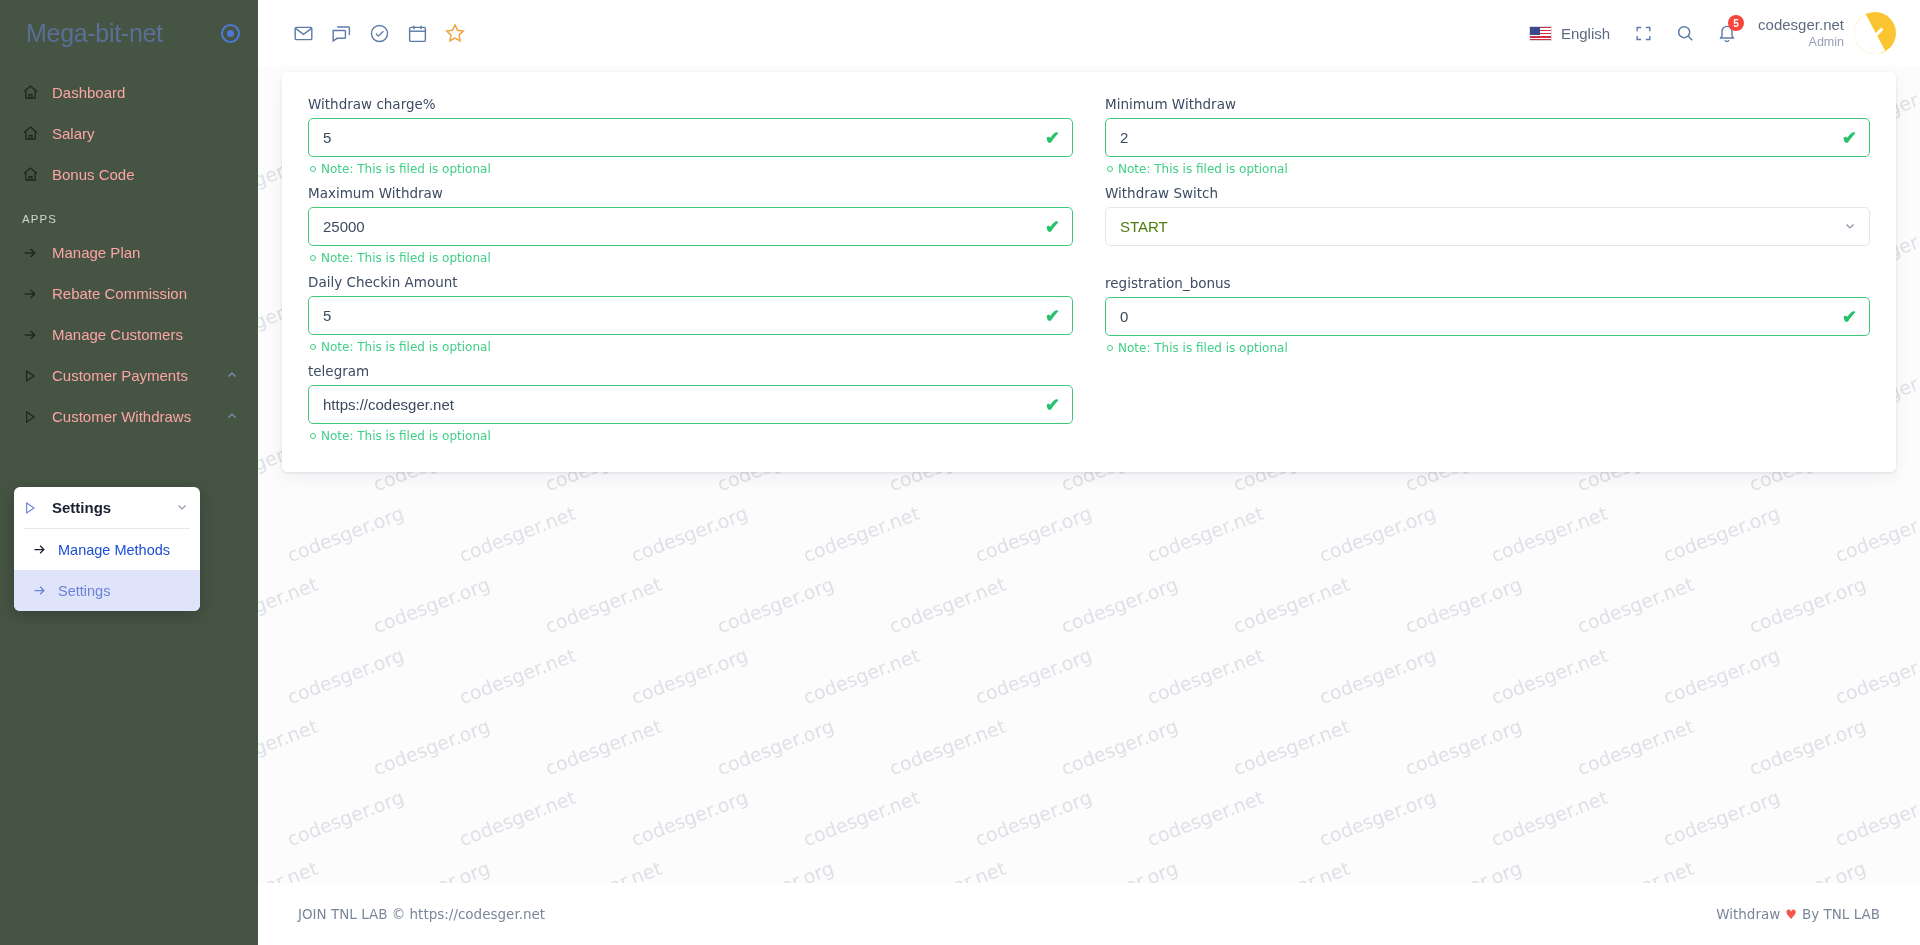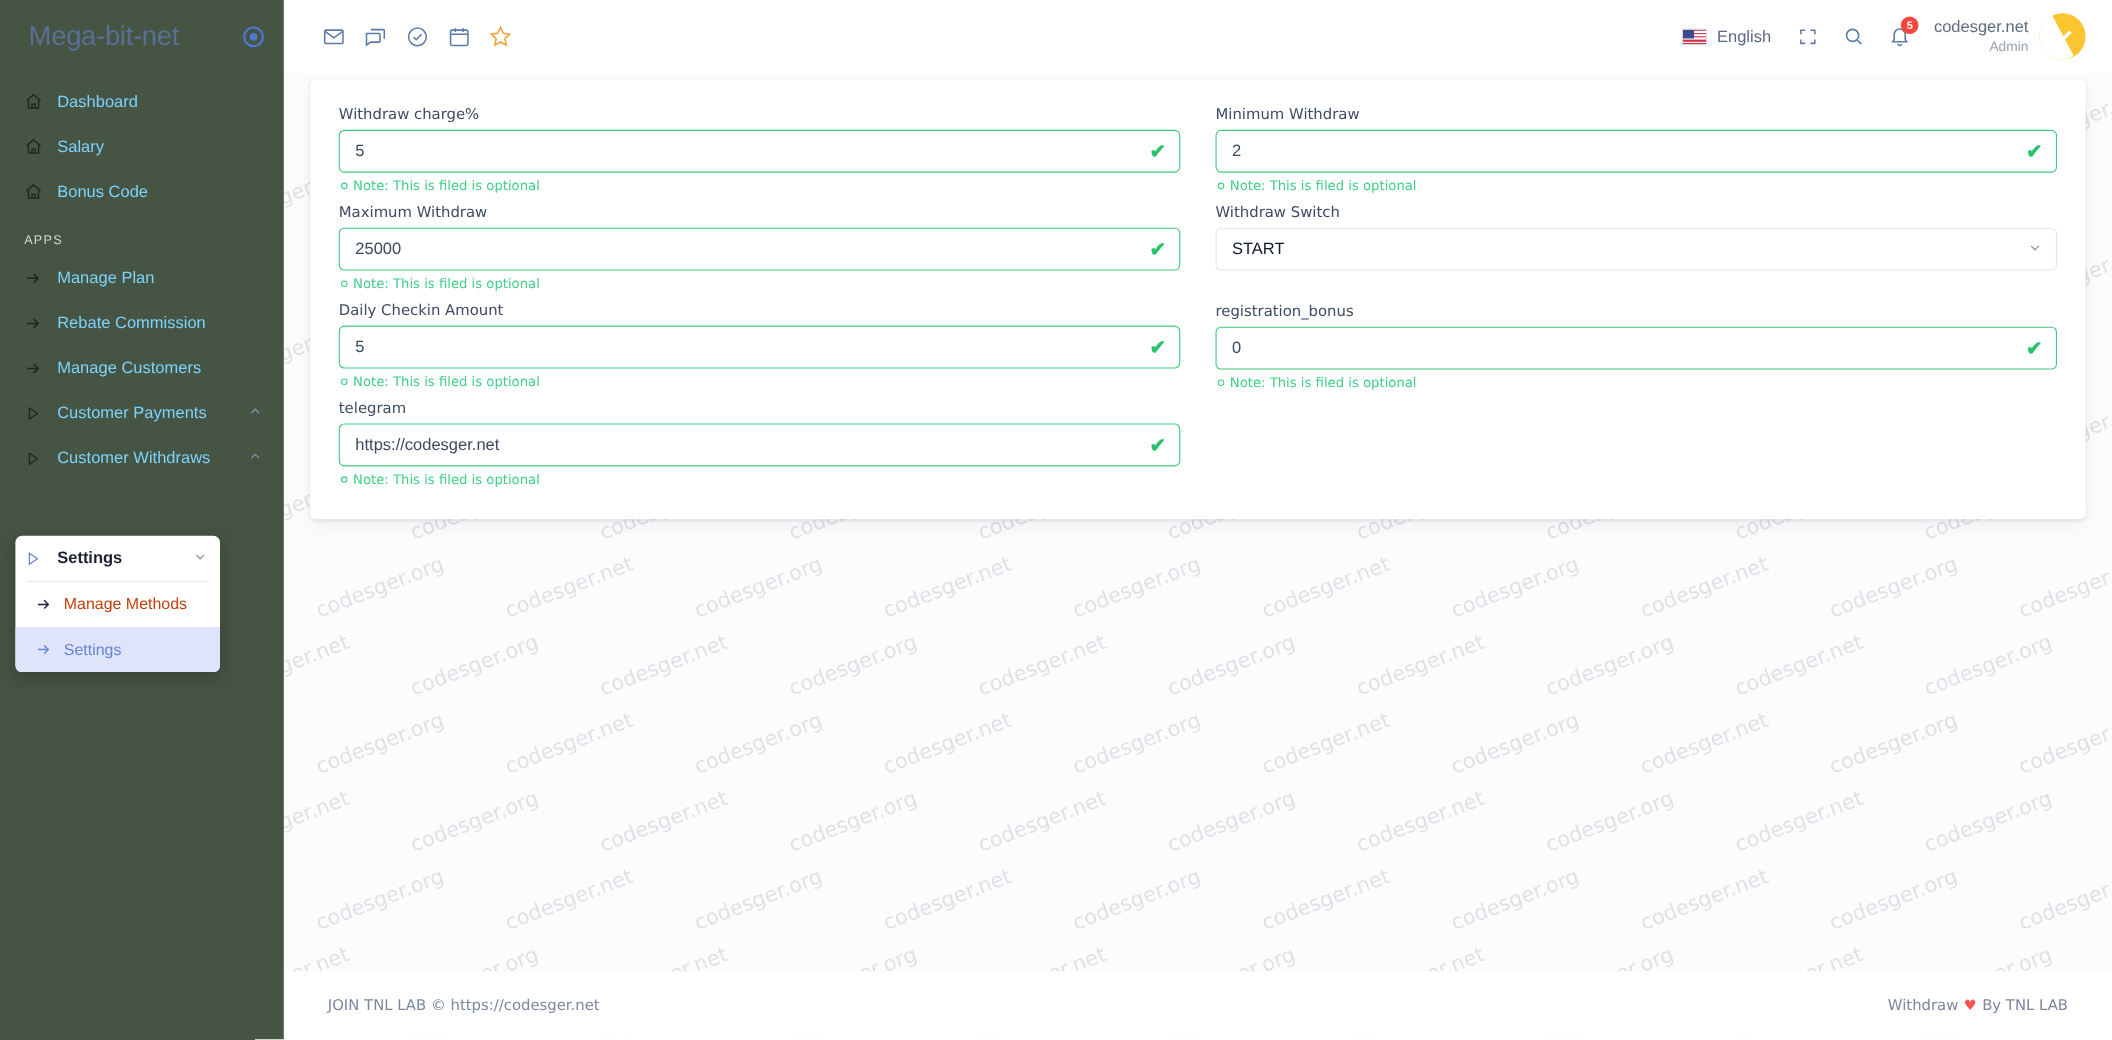--- a/index.html
+++ b/index.html
@@ -33,21 +33,21 @@
     border: 2.4px solid #4f78d6;
     display: flex; align-items: center; justify-content: center;
     flex: 0 0 auto;
   }
   .brand-dot i { width: 7px; height: 7px; border-radius: 50%; background: #4f78d6; display:block; }
 
   .nav { padding-top: 6px; }
   .nav-item {
     display: flex; align-items: center;
     height: 41px; padding: 0 18px 0 22px;
-    color: #7dd3fc; font-size: 15px;
+    color: #fca5a5; font-size: 15px;
     cursor: pointer; position: relative;
   }
   .nav-item .ico { width: 30px; flex: 0 0 30px; display: flex; align-items: center; }
   .nav-item .lbl { flex: 1 1 auto; }
   .nav-item .caret { width: 14px; flex: 0 0 14px; }
   .nav-section {
     color: #cfd6ca; font-size: 11.5px; letter-spacing: 1.1px;
     padding: 18px 0 7px 22px; font-weight: 400;
   }
 
@@ -60,21 +60,21 @@
   }
   .sp-head {
     display: flex; align-items: center; height: 41px;
     padding: 0 12px 0 8px; color: #1c2030; font-size: 15px; font-weight: 600;
   }
   .sp-head .ico { width: 30px; flex: 0 0 30px; display: flex; align-items: center; }
   .sp-head .lbl { flex: 1 1 auto; }
   .sp-div { height: 1px; background: #e6e8ee; margin: 0 10px; }
   .sp-item {
     display: flex; align-items: center; height: 41px;
-    padding: 0 12px 0 18px; font-size: 14.5px; color: #c2410c; cursor: pointer;
+    padding: 0 12px 0 18px; font-size: 14.5px; color: #1d4ed8; cursor: pointer;
   }
   .sp-item .ico { width: 26px; flex: 0 0 26px; display: flex; align-items: center; }
   .sp-item.active { background: #dfe4fa; color: #6a82d8; }
 
   
   #topbar {
     position: absolute; left: 258px; top: 0; right: 0; height: 66px;
     background: #fff; display: flex; align-items: center;
     padding: 0 24px 0 26px; z-index: 30;
   }
@@ -166,21 +166,21 @@
     display: flex; align-items: center; gap: 5px;
     font-family: "DejaVu Sans", sans-serif;
   }
   .fnote .ring {
     width: 6px; height: 6px; border-radius: 50%;
     border: 1.4px solid #3fcf86; display: inline-block; flex: 0 0 auto;
   }
   .fselect {
     width: 100%; height: 39px; border: 1px solid #e3e6ec; border-radius: 5px;
     background: #fff; padding: 0 34px 0 14px;
-    font-size: 15px; color: #0f172a; outline: none; appearance: none;
+    font-size: 15px; color: #4d7c0f; outline: none; appearance: none;
     font-family: "Liberation Sans", sans-serif; cursor: pointer;
   }
   .sel-caret {
     position: absolute; right: 14px; top: 50%; transform: translateY(-50%);
     pointer-events: none; color: #8b95a6;
   }
   .spacer-note { height: 27px; }
 
   #card-submit {
     margin-top: 26px; height: 78px;

